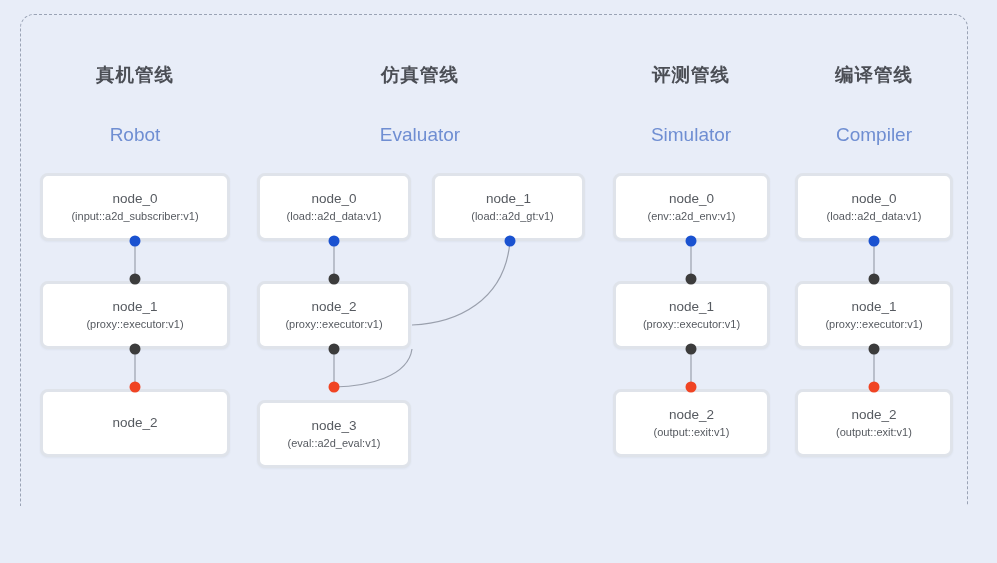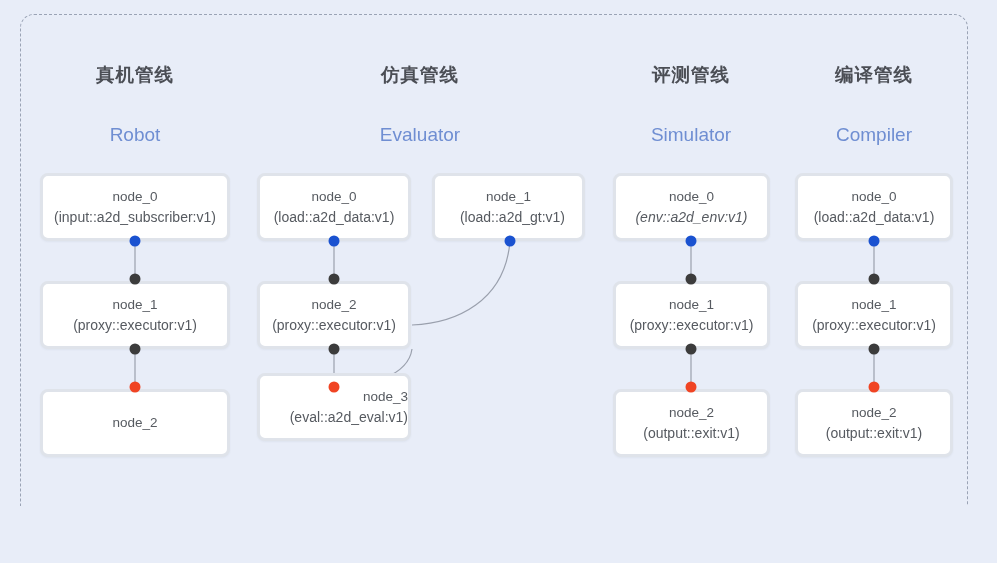--- a/index.html
+++ b/index.html
@@ -68,21 +68,21 @@
     justify-content: center;
     box-shadow: 0 1px 2px rgba(40,50,80,0.05);
   }
   .node-title {
     font-size: 13.5px;
     color: #565a60;
     line-height: 1.45;
     white-space: nowrap;
   }
   .node-sub {
-    font-size: 14px;
+    font-size: 11px;
     color: #565a60;
     line-height: 1.45;
     white-space: nowrap;
   }
   .port {
     position: absolute;
     width: 11px;
     height: 11px;
     border-radius: 50%;
     transform: translate(-50%, -50%);
@@ -139,27 +139,27 @@
         <div class="node-sub" style="color: rgb(86, 90, 96);">(load::a2d_data:v1)</div>
       </div>
       <div class="node" style="left: 432px; top: 173px; width: 153px; height: 68px; background: rgb(255, 255, 255); border-color: rgb(223, 227, 234);">
         <div class="node-title" style="color: rgb(86, 90, 96);">node_1</div>
         <div class="node-sub" style="color: rgb(86, 90, 96); margin-left: 8px;">(load::a2d_gt:v1)</div>
       </div>
       <div class="node" style="left: 257px; top: 281px; width: 154px; height: 68px; background: rgb(255, 255, 255); border-color: rgb(223, 227, 234);">
         <div class="node-title" style="color: rgb(86, 90, 96);">node_2</div>
         <div class="node-sub" style="color: rgb(86, 90, 96);">(proxy::executor:v1)</div>
       </div>
-      <div class="node" style="left: 257px; top: 373px; width: 154px; height: 68px; background: rgb(255, 255, 255); border-color: rgb(223, 227, 234); align-items: flex-end;">
+      <div class="node" style="left: 257px; top: 400px; width: 154px; height: 68px; background: rgb(255, 255, 255); border-color: rgb(223, 227, 234);">
         <div class="node-title" style="color: rgb(86, 90, 96);">node_3</div>
         <div class="node-sub" style="color: rgb(86, 90, 96);">(eval::a2d_eval:v1)</div>
       </div>
       <div class="node" style="left: 613px; top: 173px; width: 157px; height: 68px; background: rgb(255, 255, 255); border-color: rgb(223, 227, 234);">
         <div class="node-title" style="color: rgb(86, 90, 96);">node_0</div>
-        <div class="node-sub" style="color: rgb(86, 90, 96); font-style: italic;">(env::a2d_env:v1)</div>
+        <div class="node-sub" style="color: rgb(86, 90, 96);">(env::a2d_env:v1)</div>
       </div>
       <div class="node" style="left: 613px; top: 281px; width: 157px; height: 68px; background: rgb(255, 255, 255); border-color: rgb(223, 227, 234);">
         <div class="node-title" style="color: rgb(86, 90, 96);">node_1</div>
         <div class="node-sub" style="color: rgb(86, 90, 96);">(proxy::executor:v1)</div>
       </div>
       <div class="node" style="left: 613px; top: 389px; width: 157px; height: 68px; background: rgb(255, 255, 255); border-color: rgb(223, 227, 234);">
         <div class="node-title" style="color: rgb(86, 90, 96);">node_2</div>
         <div class="node-sub" style="color: rgb(86, 90, 96);">(output::exit:v1)</div>
       </div>
       <div class="node" style="left: 795px; top: 173px; width: 158px; height: 68px; background: rgb(255, 255, 255); border-color: rgb(223, 227, 234);">

